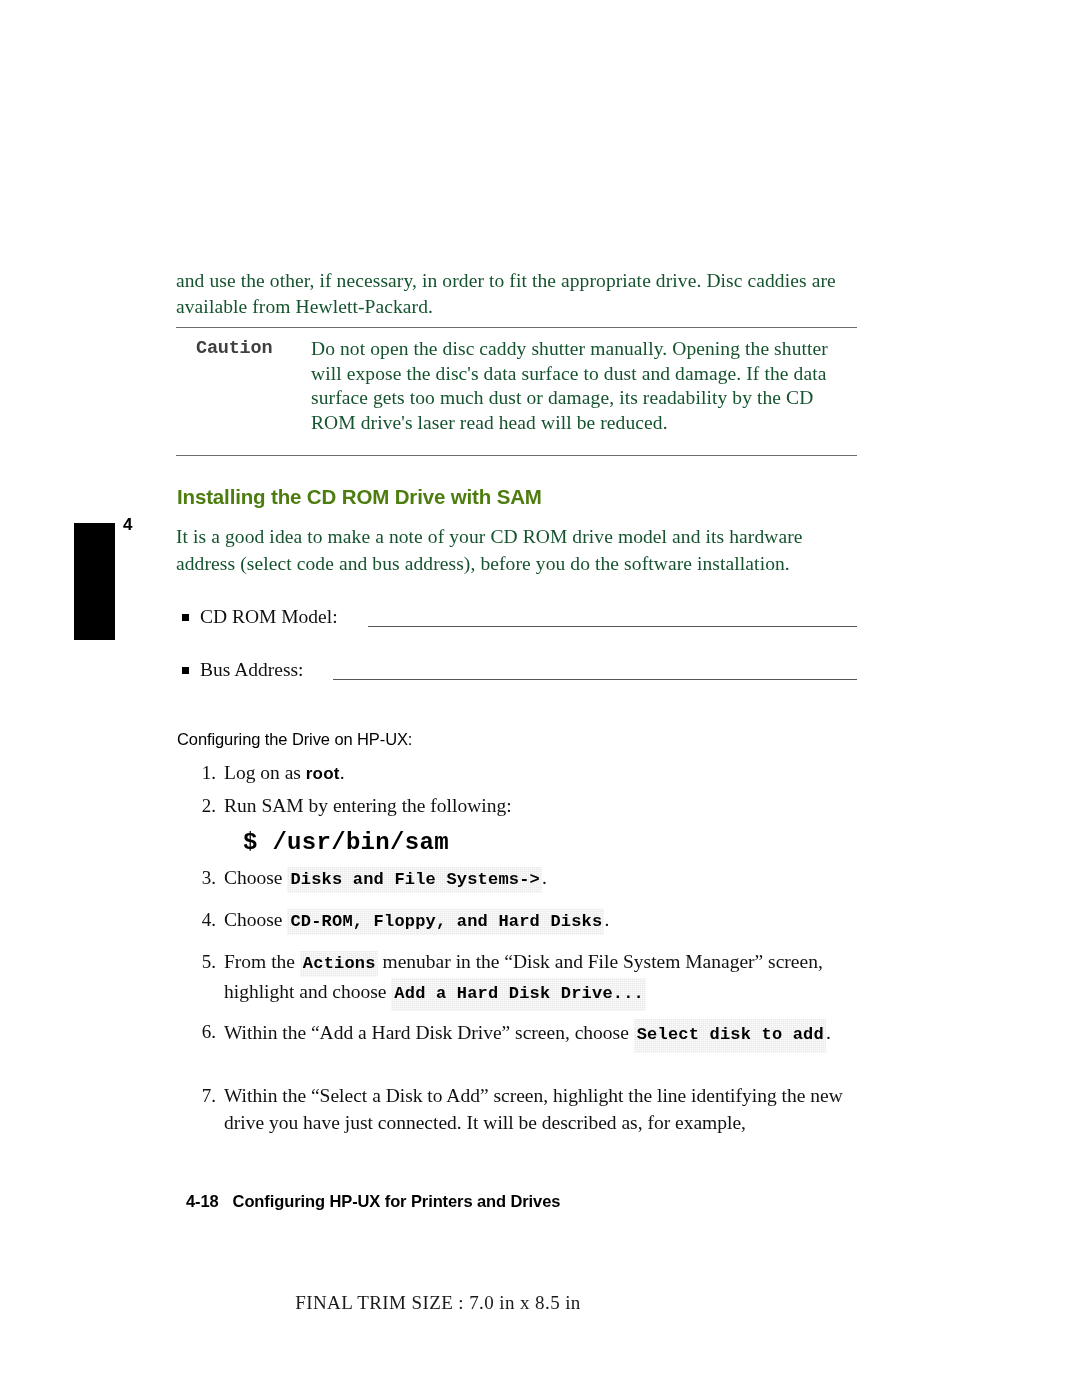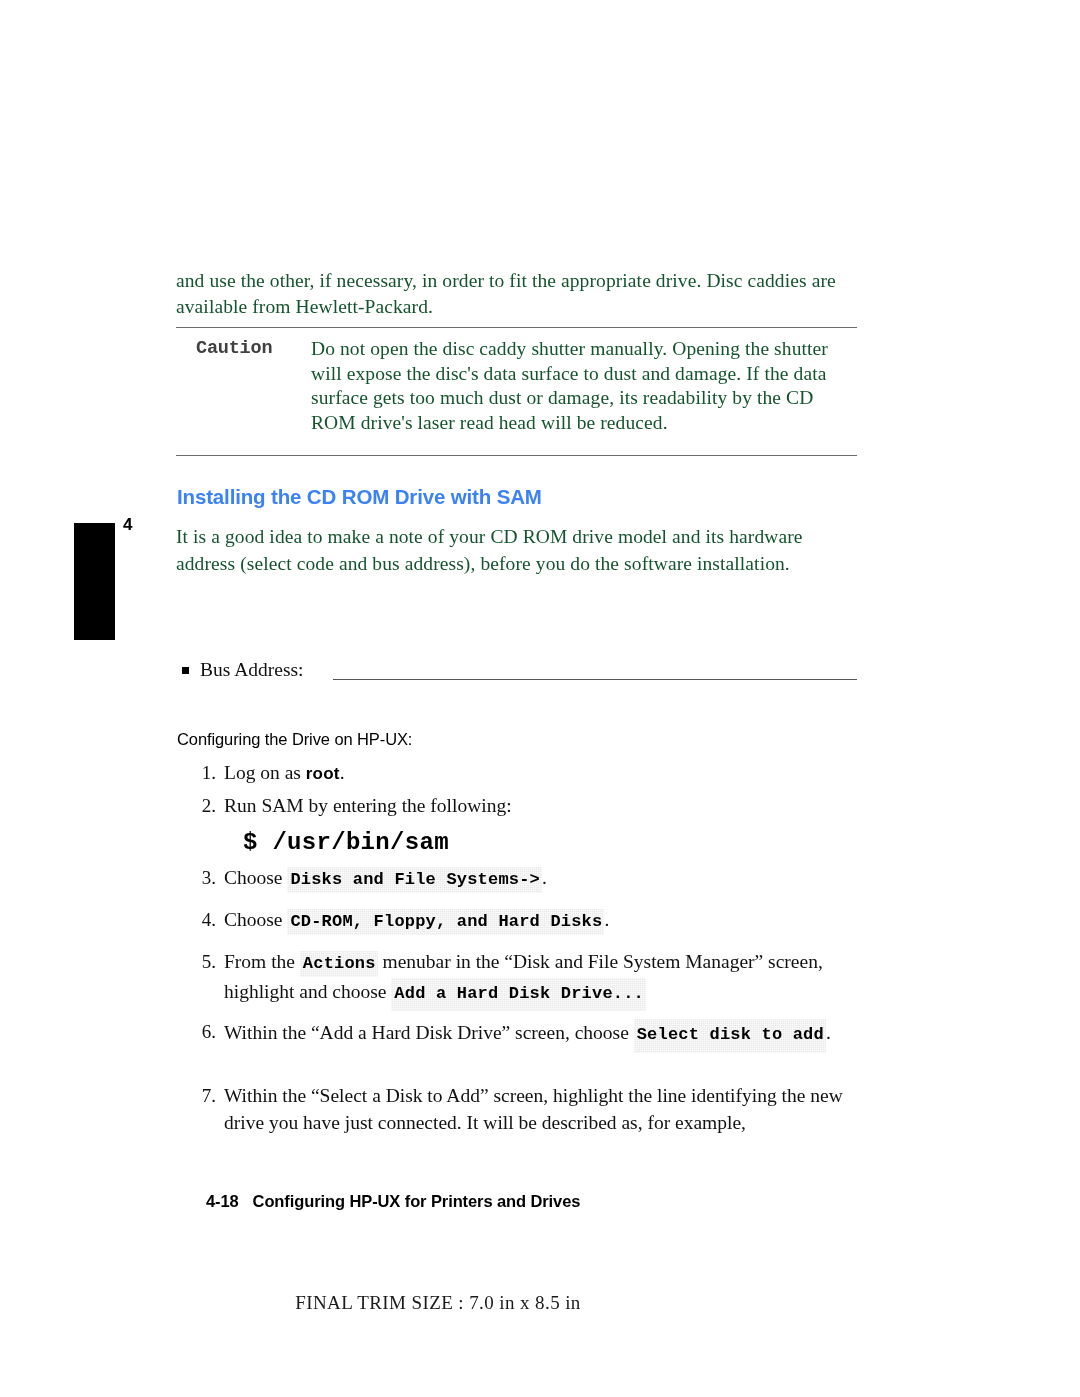--- a/index.html
+++ b/index.html
@@ -90,21 +90,21 @@
 
   
   #section-heading {
     position: absolute;
     left: 177px;
     top: 485px;
     font-family: "Liberation Sans", "DejaVu Sans", sans-serif;
     font-weight: bold;
     font-size: 20.5px;
     letter-spacing: -0.15px;
-    color: #3b82f6;
+    color: #4d7c0f;
   }
   #subsection-heading {
     position: absolute;
     left: 177px;
     top: 730px;
     font-family: "Liberation Sans", "DejaVu Sans", sans-serif;
     font-weight: normal;
     font-size: 16.5px;
     letter-spacing: -0.1px;
     color: #000;
@@ -210,21 +210,21 @@
   }
 
   
   .ui-block {
     display: inline-block;
   }
 
   
   #footer {
     position: absolute;
-    left: 188px;
+    left: 168px;
     top: 1173px;
     font-family: "Liberation Sans", "DejaVu Sans", sans-serif;
     font-weight: bold;
     font-size: 16.5px;
     letter-spacing: -0.1px;
     color: #000;
     white-space: pre;
   }
   #footer .pagenum { margin-right: 14px; }
 
@@ -251,20 +251,25 @@
   <div id="caution-label">Caution</div>
   <div class="body-text" id="caution-body">Do not open the disc caddy shutter manually. Opening the shutter will expose the disc's data surface to dust and damage. If the data surface gets too much dust or damage, its readability by the CD ROM drive's laser read head will be reduced.</div>
   <div class="rule" id="caution-rule-bottom"></div>
 
   <div id="chapter-tab"></div>
   <div id="chapter-number">4</div>
 
   <div id="section-heading">Installing the CD ROM Drive with SAM</div>
   <div class="body-text" id="section-para">It is a good idea to make a note of your CD ROM drive model and its hardware address (select code and bus address), before you do the software installation.</div>
 
+  <div class="fillin" id="fillin-model">
+    <span class="bullet"></span>
+    <span class="fill-label">CD ROM Model:</span>
+    <span class="fill-rule"></span>
+  </div>
   <div class="fillin" id="fillin-bus">
     <span class="bullet"></span>
     <span class="fill-label">Bus Address:</span>
     <span class="fill-rule"></span>
   </div>
 
   <div id="subsection-heading">Configuring the Drive on HP-UX:</div>
 
   <div class="step" id="step-1">
     <span class="num">1.</span>

